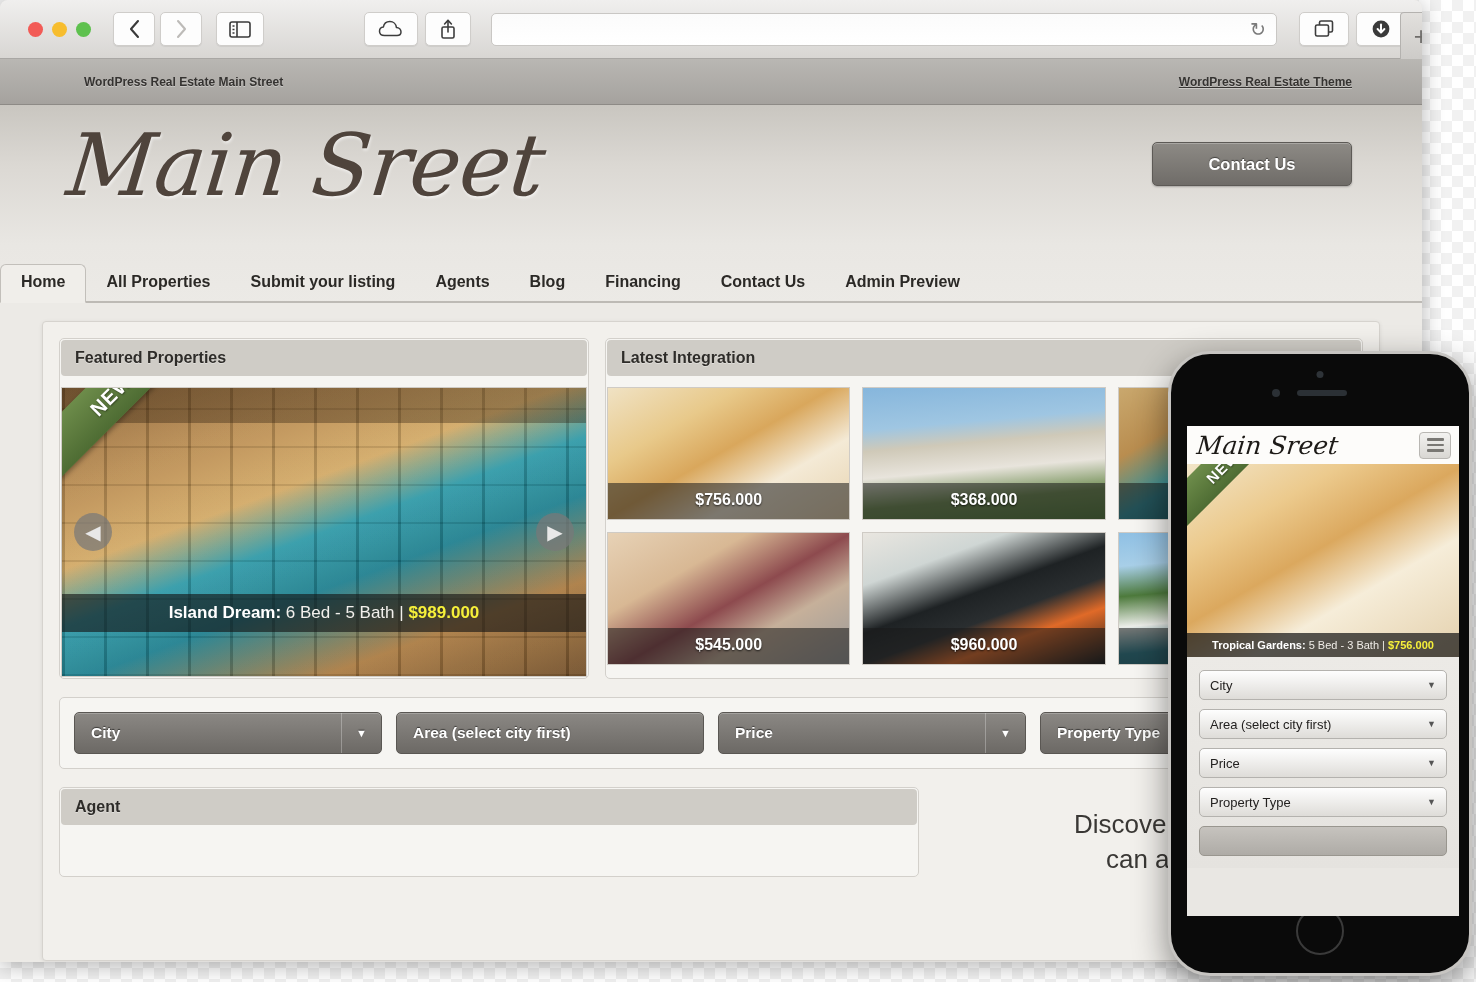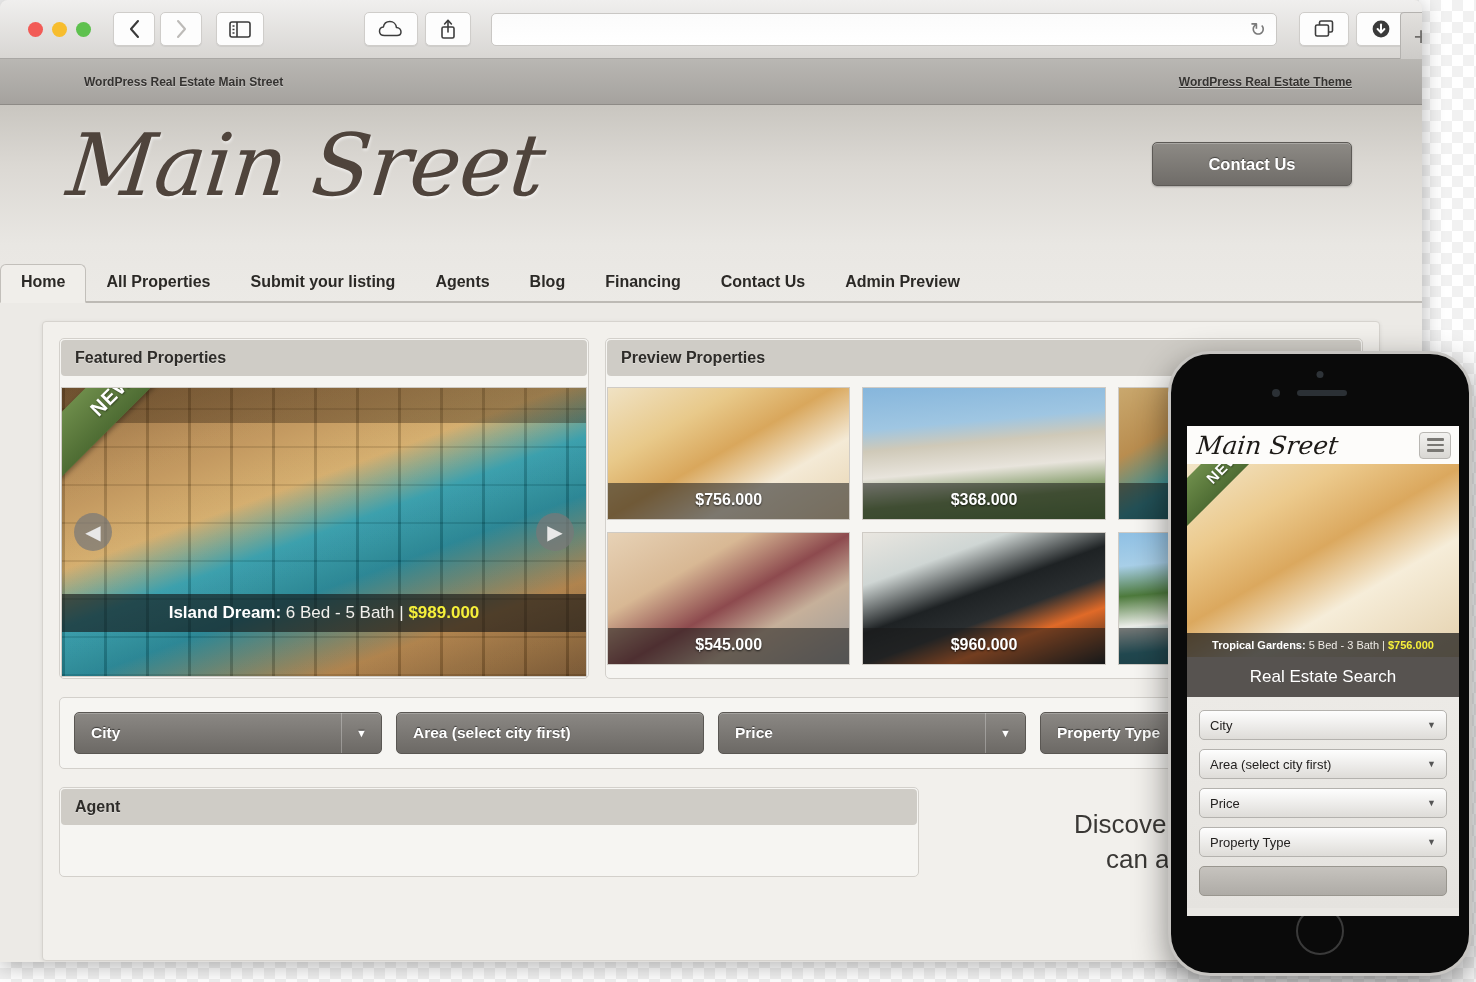--- a/index.html
+++ b/index.html
@@ -504,21 +504,21 @@
               <div class="ribbon">NEW</div>
               <div class="arrow prev">◀</div>
               <div class="arrow next">▶</div>
               <div class="caption">
                 <b>Island Dream:</b><span> 6 Bed - 5 Bath | </span><span class="price">$989.000</span>
               </div>
             </div>
           </div>
 
           <div class="panel latest">
-            <div class="panel-head">Preview Properties</div>
+            <div class="panel-head">Latest Integration</div>
             <div class="grid">
               <div class="card">
                 <div class="ph ph-1"></div>
                 <div class="pr">$756.000</div>
               </div>
               <div class="card">
                 <div class="ph ph-2"></div>
                 <div class="pr">$368.000</div>
               </div>
               <div class="card">
@@ -590,21 +590,20 @@
         </div>
       </div>
 
       <div class="m-hero">
         <div class="m-ribbon">NEW</div>
         <div class="m-caption">
           <b>Tropical Gardens:</b><span> 5 Bed - 3 Bath | </span><span class="price">$756.000</span>
         </div>
       </div>
 
-      <div class="m-searchbar">Real Estate Search</div>
 
       <div class="m-body">
         <div class="m-select">
           <span>City</span>
           <span class="c">▼</span>
         </div>
         <div class="m-select">
           <span>Area (select city first)</span>
           <span class="c">▼</span>
         </div>

